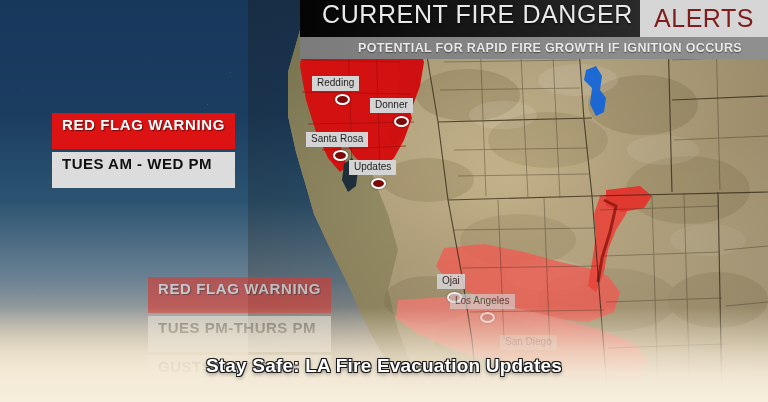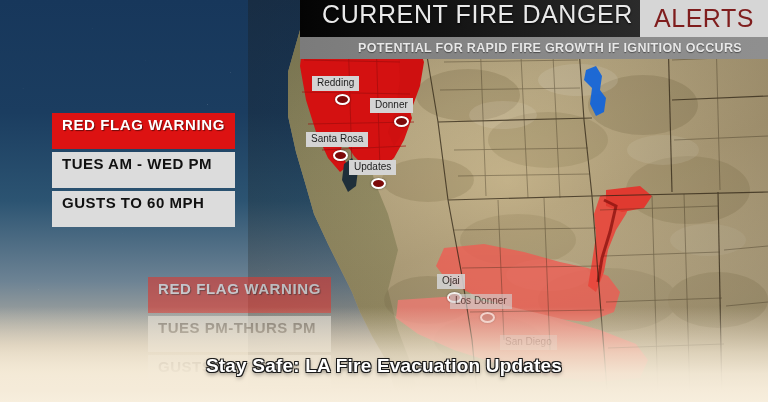--- a/index.html
+++ b/index.html
@@ -263,38 +263,35 @@
     <span class="pill">Updates</span>
     <span class="dot" style="left:22px;top:22px;"></span>
   </div>
 
   <div class="city" style="left:437px;top:255px;opacity:.88;margin-top:15px;">
     <span class="pill">Ojai</span>
     <span class="dot" style="left:10px;top:22px;background:#c05a52;"></span>
   </div>
 
   <div class="city" style="left:450px;top:290px;opacity:.62;">
-    <span class="pill">Los Donner</span>
+    <span class="pill">Los Angeles</span>
     <span class="dot" style="left:30px;top:22px;background:#c2766e;"></span>
   </div>
 
   <div class="city" style="left:500px;top:331px;opacity:.34;">
     <span class="pill">San Diego</span>
   </div>
 
   <div class="warn" id="warn-primary">
     <div class="row red">
       <span>RED FLAG WARNING</span>
     </div>
     <div class="row light">
       <span>TUES AM - WED PM</span>
     </div>
-    <div class="row light">
-      <span>GUSTS TO 60 MPH</span>
-    </div>
   </div>
 
   <div class="warn" id="warn-secondary">
     <div class="row red">
       <span>RED FLAG WARNING</span>
     </div>
     <div class="row light">
       <span>TUES PM-THURS PM</span>
     </div>
     <div class="row light">

